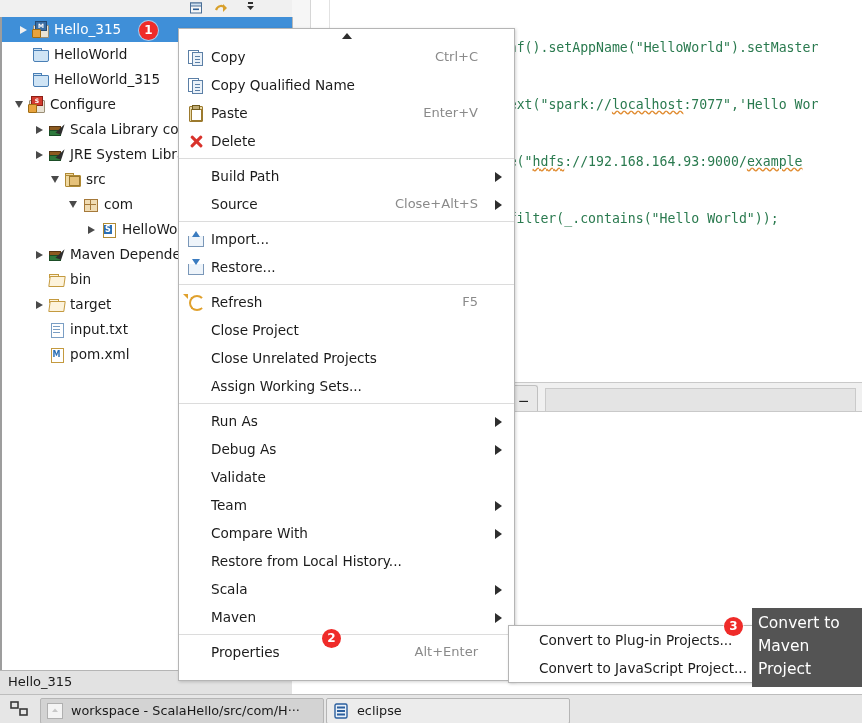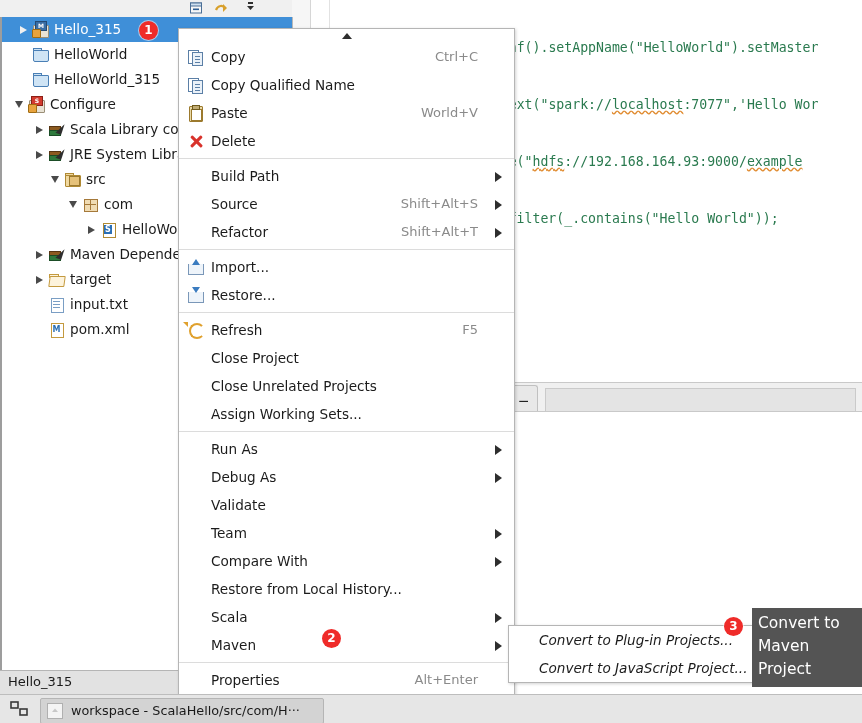--- a/index.html
+++ b/index.html
@@ -204,21 +204,21 @@
   .ic-refresh .r{position:absolute;left:1px;top:1px;width:12px;height:12px;border:2.4px solid #e0a12e;border-radius:50%;border-right-color:transparent;}
   .ic-refresh .h{position:absolute;right:0px;top:0px;width:0;height:0;border-style:solid;border-width:0 5px 5px 0;border-color:transparent #e0a12e transparent transparent;}
 
   
   #submenu{
     position:absolute;left:508px;top:625px;width:276px;
     background:#ffffff;border:1px solid #b5b5b5;
     box-shadow:1px 1px 3px rgba(0,0,0,0.18);
   }
   #submenu .mi{height:28px;line-height:28px;}
-  #submenu .mi .mi-label{left:30px;font-style:italic;}
+  #submenu .mi .mi-label{left:30px;}
 
   
   #tooltip{
     position:absolute;left:752px;top:608px;width:110px;
     background:#545454;color:#ffffff;
     font-size:15.5px;line-height:23px;padding:4px 0 6px 6px;
     box-sizing:border-box;
   }
 
   
@@ -386,20 +386,26 @@
     <div class="tree-row">
       <span class="twisty collapsed" style="left:30px">
           <i></i>
         </span>
       <span class="ticon" style="left:46px">
         <span class="ic-lib"><span class="bk2"></span><span class="bk1"></span><span class="pen"></span></span>
       </span>
       <span class="tlabel" style="left:68px">Maven Dependenc</span>
     </div>
 
+    <div class="tree-row">
+      <span class="ticon" style="left:46px">
+        <span class="ic-plainfolder"><span class="t"></span><span class="f"></span></span>
+      </span>
+      <span class="tlabel" style="left:68px">bin</span>
+    </div>
 
     <div class="tree-row">
       <span class="twisty collapsed" style="left:30px">
           <i></i>
         </span>
       <span class="ticon" style="left:46px">
         <span class="ic-plainfolder"><span class="t"></span><span class="f"></span></span>
       </span>
       <span class="tlabel" style="left:68px">target</span>
     </div>
@@ -446,45 +452,40 @@
             <i style="top:3px"></i>
             <i style="top:6px"></i>
             <i style="top:9px"></i>
           </span></span></span>
     <span class="mi-label">Copy Qualified Name</span>
   </div>
 
   <div class="mi">
     <span class="mi-icon"><span class="ic-paste"><span class="cl2"></span><span class="pg"></span><span class="clip"></span></span></span>
     <span class="mi-label">Paste</span>
-    <span class="mi-accel">World+V</span>
+    <span class="mi-accel">Enter+V</span>
   </div>
 
   <div class="mi">
     <span class="mi-icon"><span class="ic-delete"><i class="r1"></i><i class="r2"></i></span></span>
     <span class="mi-label">Delete</span>
   </div>
   <div class="mi-sep"></div>
 
   <div class="mi">
     <span class="mi-label">Build Path</span>
     <span class="mi-arrow"></span>
   </div>
 
   <div class="mi">
     <span class="mi-label">Source</span>
-    <span class="mi-accel">Shift+Alt+S</span>
-    <span class="mi-arrow"></span>
-  </div>
-
-  <div class="mi">
-    <span class="mi-label">Refactor</span>
-    <span class="mi-accel">Shift+Alt+T</span>
-    <span class="mi-arrow"></span>
-  </div>
+    <span class="mi-accel">Close+Alt+S</span>
+    <span class="mi-arrow"></span>
+  </div>
+
   <div class="mi-sep"></div>
 
   <div class="mi">
     <span class="mi-icon"><span class="ic-import"><span class="bx"></span><span class="ar"></span></span></span>
     <span class="mi-label">Import...</span>
   </div>
 
   <div class="mi">
     <span class="mi-icon"><span class="ic-export"><span class="bx"></span><span class="ar"></span></span></span>
     <span class="mi-label">Restore...</span>
@@ -584,14 +585,25 @@
   <div class="task-btn" id="task-workspace">
     <span class="task-ico">
       <svg width="16" height="16" viewBox="0 0 16 16">
           <rect x="0.5" y="0.5" width="15" height="15" fill="#f4f4f4" stroke="#b0b0b0"></rect>
           <polygon points="5,9 8,5.5 11,9" fill="#c8c8c8"></polygon>
         </svg>
     </span>
     <span class="task-lbl">workspace - ScalaHello/src/com/H···</span>
   </div>
 
+  <div class="task-btn" id="task-eclipse">
+    <span class="task-ico">
+      <svg width="16" height="16" viewBox="0 0 16 16">
+          <rect x="2" y="1" width="12" height="14" rx="1.5" fill="#e9f0f8" stroke="#2b5f9e" stroke-width="1.4"></rect>
+          <rect x="4" y="3.5" width="8" height="2" fill="#2b5f9e"></rect>
+          <rect x="4" y="7" width="8" height="2" fill="#2b5f9e"></rect>
+          <rect x="4" y="10.5" width="8" height="2" fill="#2b5f9e"></rect>
+        </svg>
+    </span>
+    <span class="task-lbl">eclipse</span>
+  </div>
 
 </div>
 
 </body></html>

